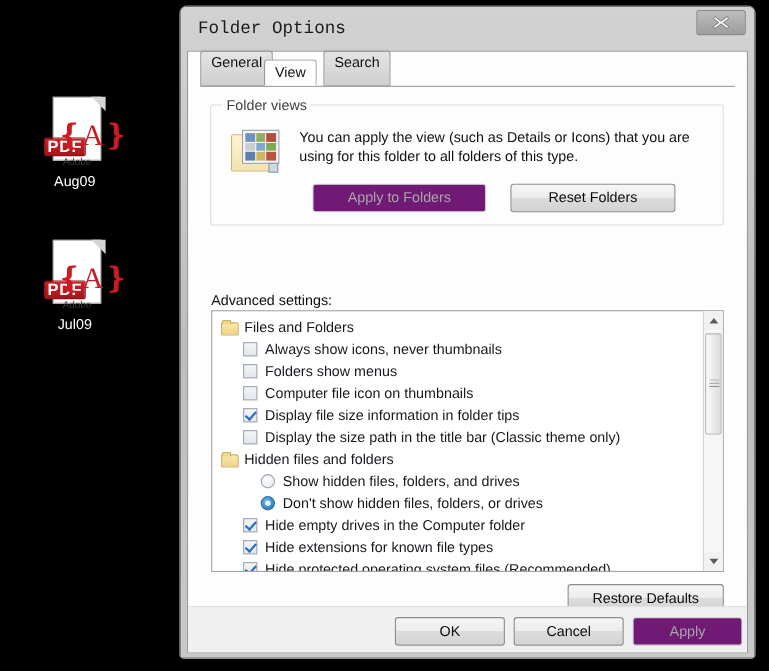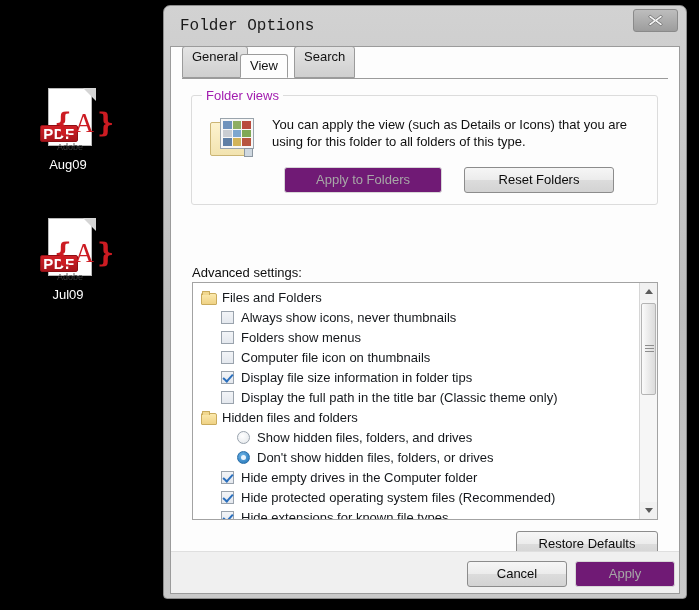--- a/index.html
+++ b/index.html
@@ -149,21 +149,21 @@
     top: 48px; height: 110px;
     border: 1px solid #dcdcdc;
     border-radius: 3px;
   }
   .group-legend {
     position: absolute;
     left: 10px; top: -8px;
     background: #fdfdfd;
     padding: 0 4px;
     font-size: 13px;
-    color: #a21caf;
+    color: #404040;
   }
   #folder-view-icon {
     position: absolute; left: 18px; top: 22px;
     width: 48px; height: 44px;
   }
   .fv-back {
     position: absolute; left: 0; top: 4px;
     width: 38px; height: 34px;
     background: linear-gradient(#fdf3cf, #f2e3b0);
     border: 1px solid #cbb574;
@@ -466,63 +466,64 @@
             <div class="adv-row child">
               <span class="cb"></span>
               <span>Computer file icon on thumbnails</span>
             </div>
             <div class="adv-row child">
               <span class="cb checked"></span>
               <span>Display file size information in folder tips</span>
             </div>
             <div class="adv-row child">
               <span class="cb"></span>
-              <span>Display the full path in the title bar (Classic theme only)</span>
+              <span>Display the size path in the title bar (Classic theme only)</span>
             </div>
             <div class="adv-row group">
               <span class="folder-ico"></span>
               <span>Hidden files and folders</span>
             </div>
             <div class="adv-row sub">
               <span class="rb"></span>
               <span>Show hidden files, folders, and drives</span>
             </div>
             <div class="adv-row sub">
               <span class="rb checked"></span>
               <span>Don't show hidden files, folders, or drives</span>
             </div>
             <div class="adv-row child">
               <span class="cb checked"></span>
               <span>Hide empty drives in the Computer folder</span>
             </div>
             <div class="adv-row child">
               <span class="cb checked"></span>
+              <span>Hide extensions for known file types</span>
+            </div>
+            <div class="adv-row child">
+              <span class="cb checked"></span>
               <span>Hide protected operating system files (Recommended)</span>
-            </div>
-            <div class="adv-row child">
-              <span class="cb checked"></span>
-              <span>Hide extensions for known file types</span>
             </div>
           </div>
 
         <div id="adv-scroll">
           <div class="sb-arrow up">
               <i></i>
             </div>
           <div id="sb-thumb">
               <span></span>
             </div>
           <div class="sb-arrow down">
               <i></i>
             </div>
         </div>
       </div>
 
       <div class="btn" id="restore-defaults-btn">Restore Defaults</div>
 
       <div id="footer">
+        <div class="btn" id="ok-btn">OK</div>
         <div class="btn" id="cancel-btn">Cancel</div>
         <div class="btn disabled" id="apply-btn">Apply</div>
       </div>
 
     </div>
   </div>
 </div>
 
 </body></html>

